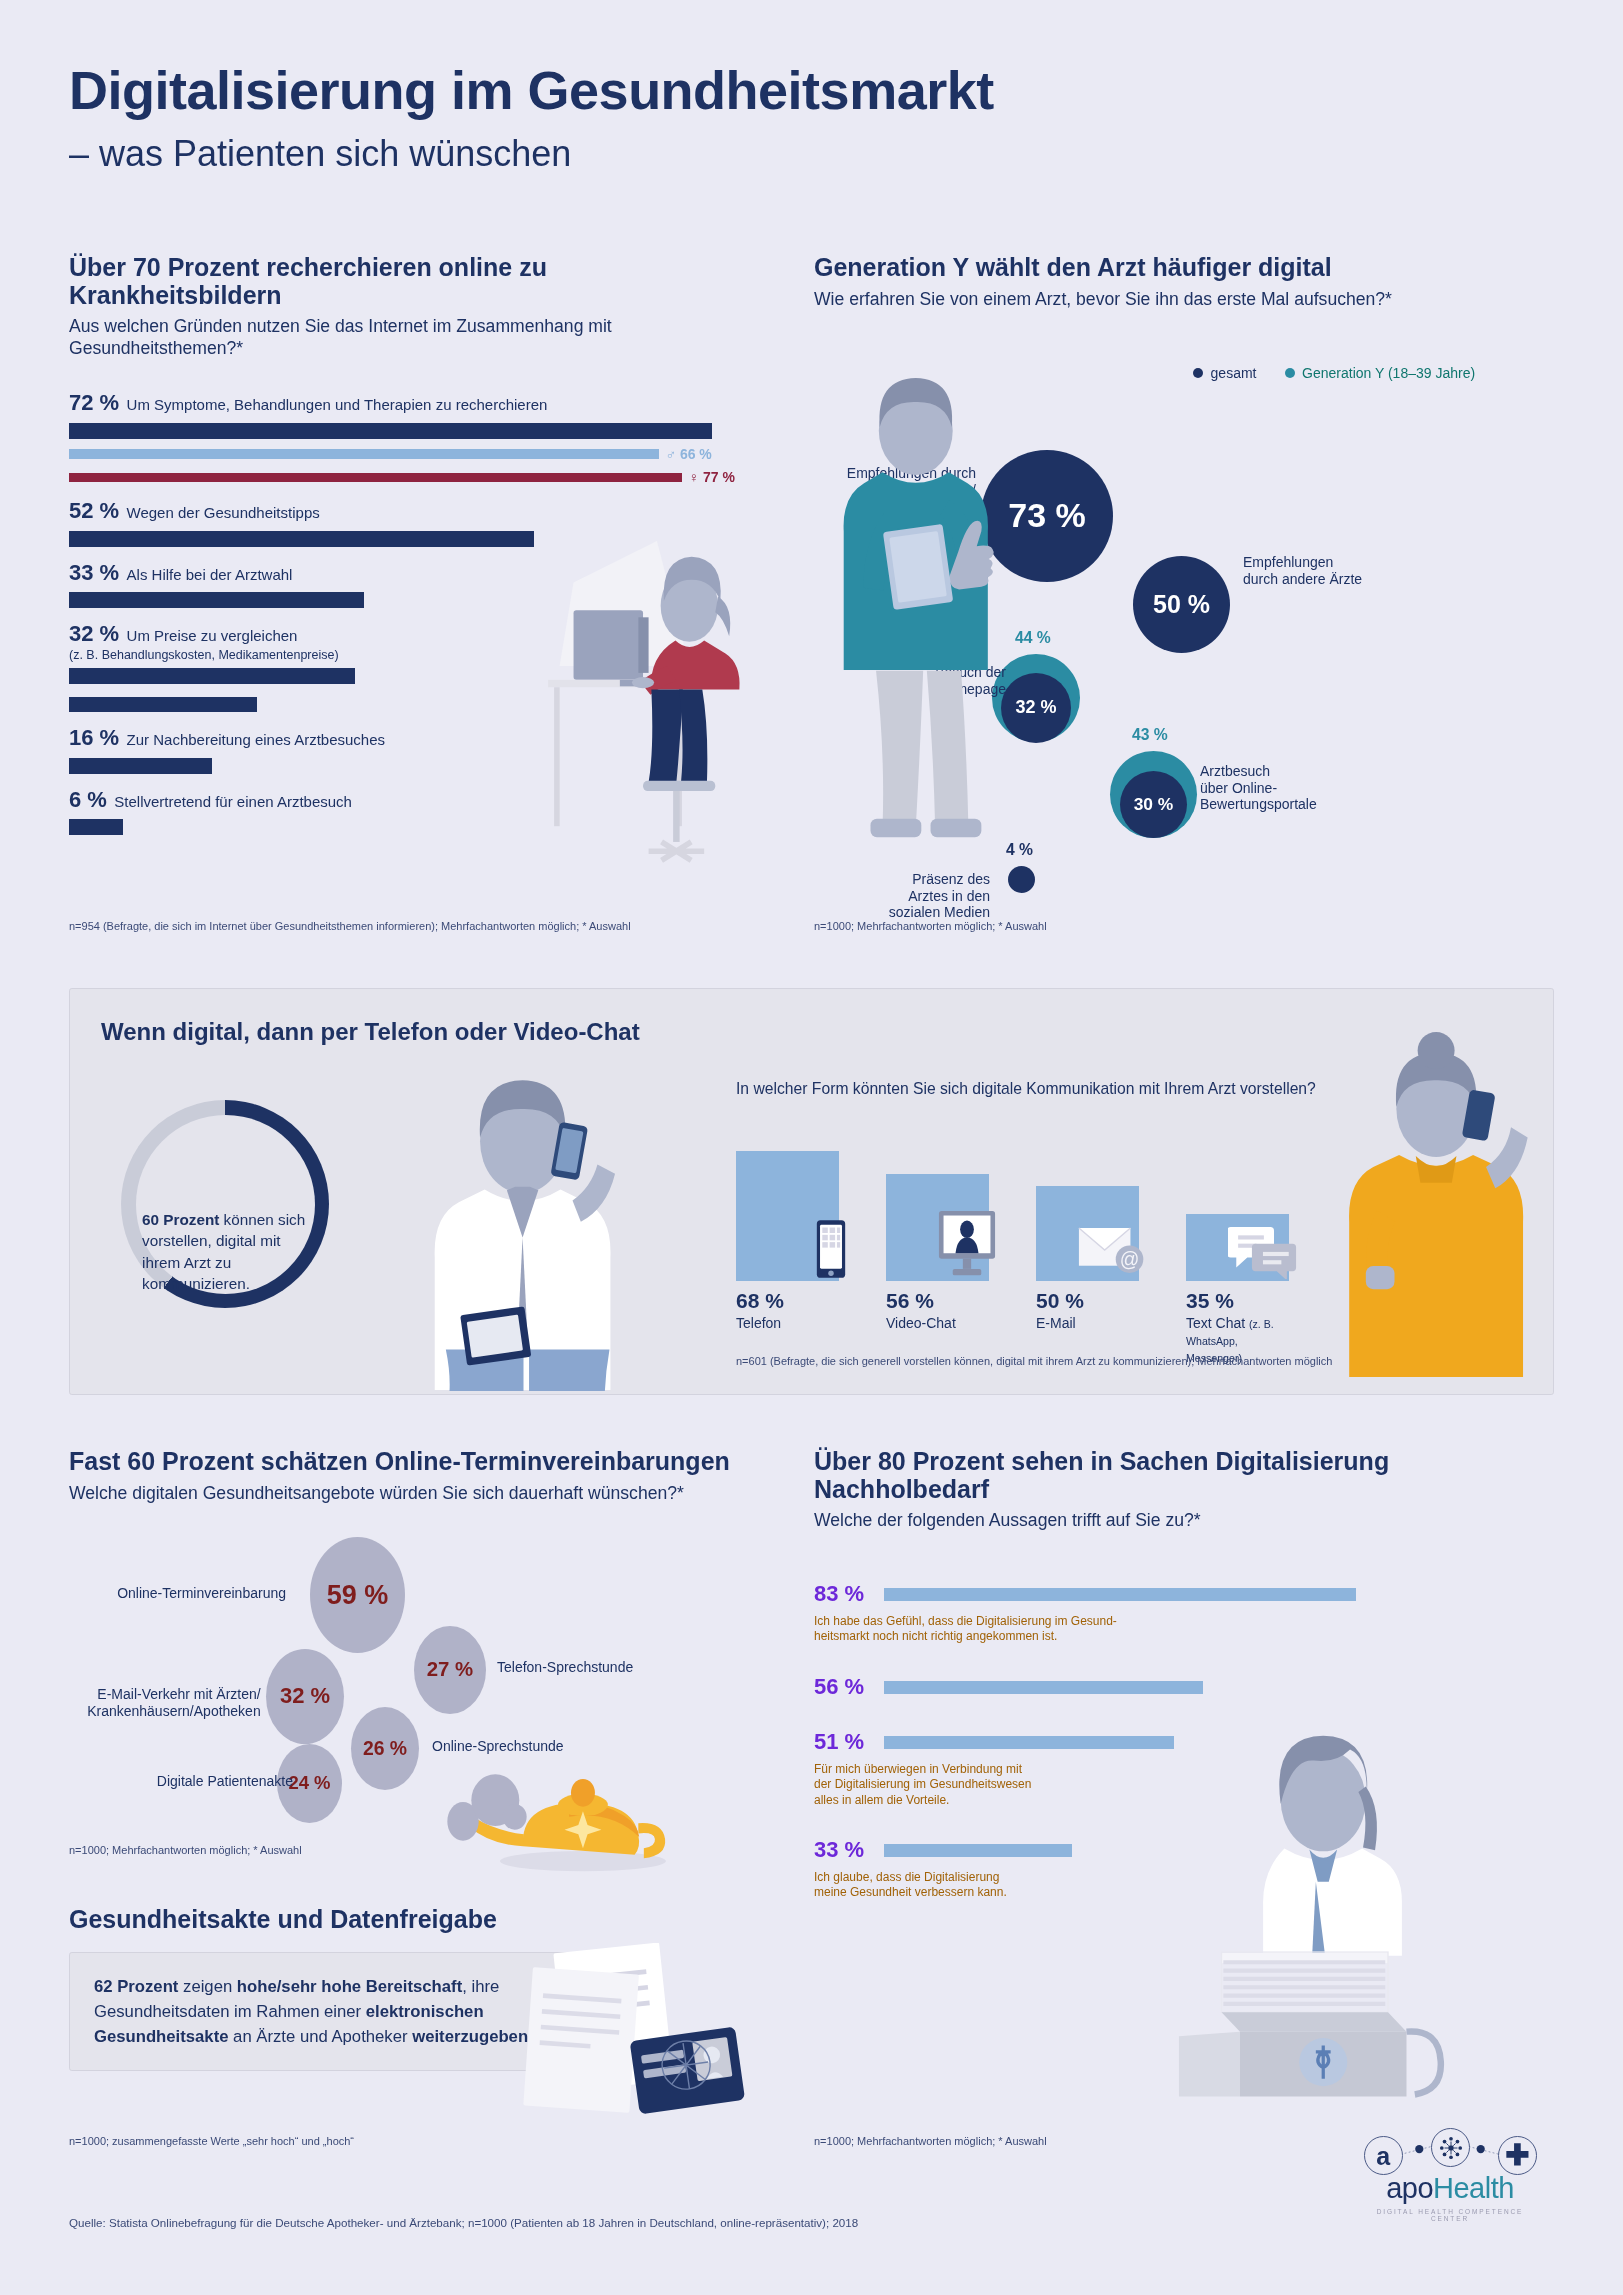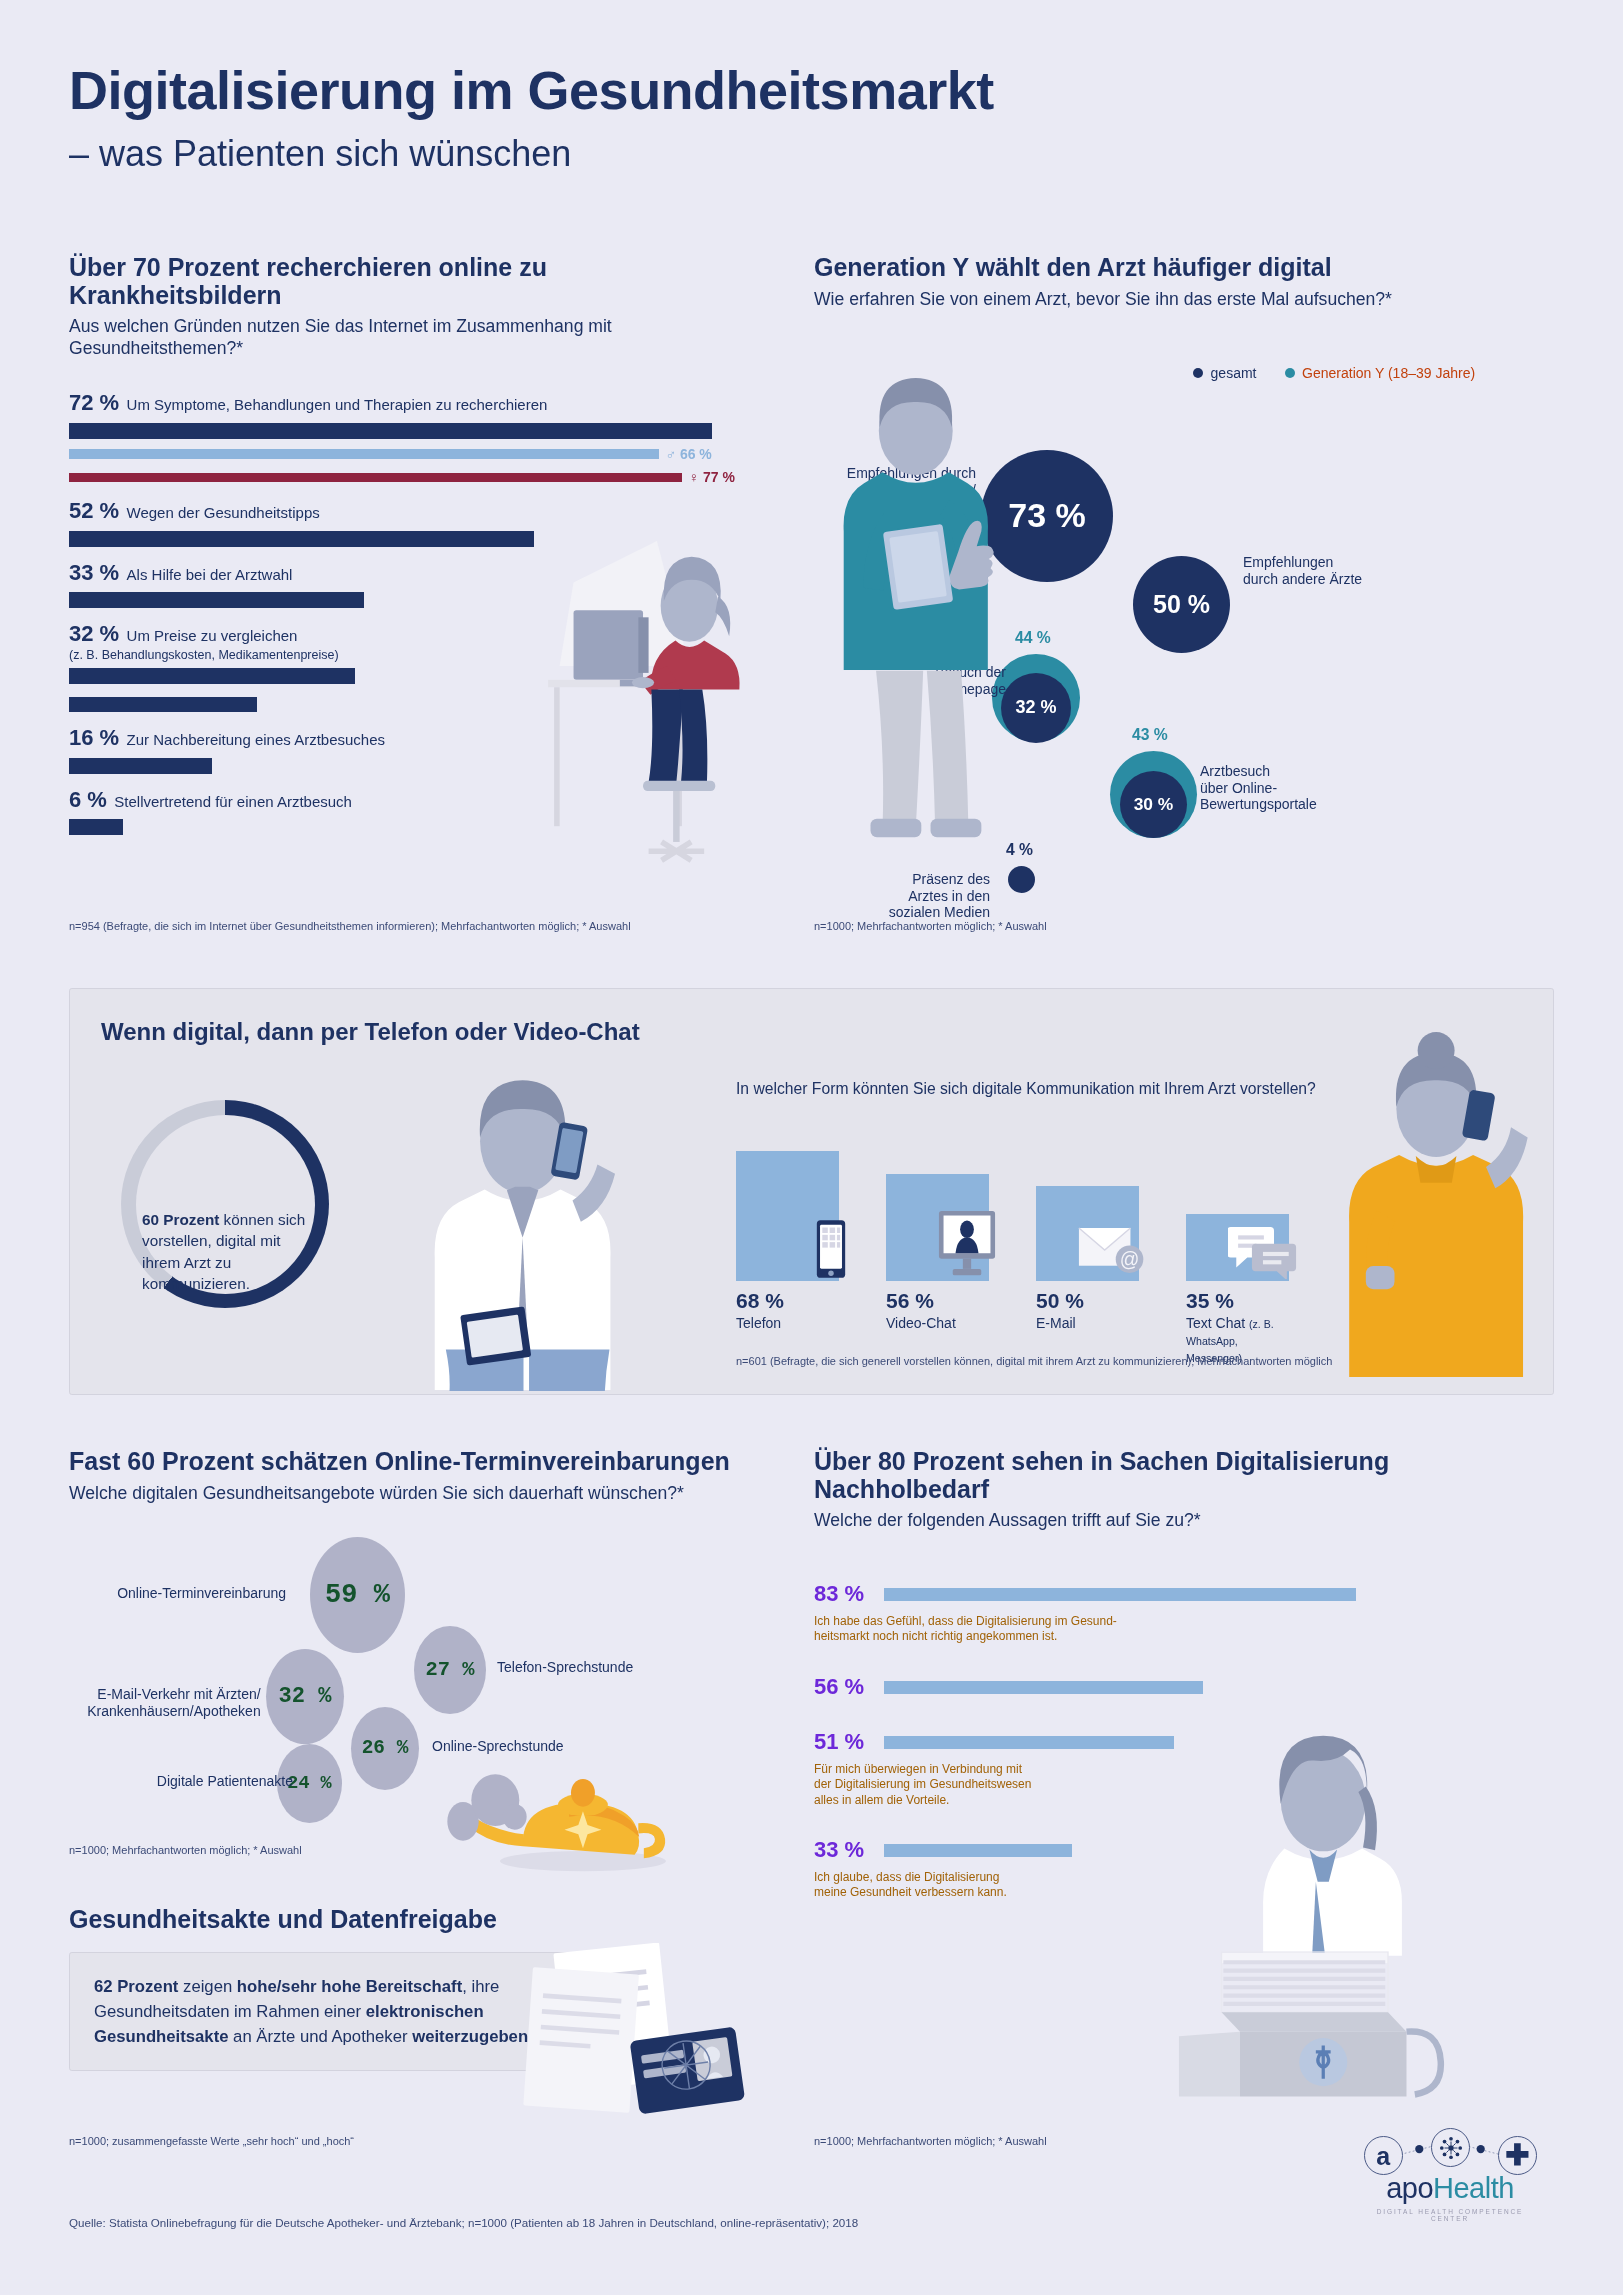--- a/index.html
+++ b/index.html
@@ -45,21 +45,21 @@
   .gender-val.male   { color:#8db4dc; }
   .gender-val.female { color:#8f2340; }
 
   
   #right-sec { position:absolute; left:814px; top:254px; width:740px; }
   .legend { position:absolute; left:379px; top:111px; display:flex; gap:28px; align-items:center;}
   .legend-item { display:flex; align-items:center; gap:7.4px; font-size:14px;}
   .dot { width:10.2px; height:10.2px; border-radius:50%; display:inline-block;}
   .dot.total { background:#1e3263; }
   .dot.geny  { background:#2b8ca3; }
-  .legend-item.geny { color:#c2410c; }
+  .legend-item.geny { color:#0f766e; }
 
   .bubbles { position:relative; width:740px; height:509px; margin-top:139px;}
   .bub { position:absolute; border-radius:50%; display:flex; align-items:center; justify-content:center;
          color:#ffffff; font-weight:bold; }
   .bub.navy { background:#1e3263; }
   .bub.teal { background:#2b8ca3; }
   .bub-lbl  { position:absolute; font-size:14px; color:#1e3263; line-height:1.2; }
   .bub-teal-val { position:absolute; font-size:15.7px; font-weight:bold; color:#2b8ca3;}
 
   
@@ -84,21 +84,21 @@
   .ib-pct { font-size:21px; font-weight:bold; color:#1e3263; margin-top:8.3px;}
   .ib-lbl { font-size:14px; color:#1e3263; margin-top:1.9px; line-height:1.2;}
   .ib-lbl small { font-size:10.6px; }
   .mid-note { position:absolute; left:666px; top:366px; font-size:11px; color:#3b4a77;}
 
   
   #bl-sec { position:absolute; left:69px; top:1448px; width:671px;}
   .cloud { position:relative; width:671px; height:259px; margin-top:28px;}
   .cbub { position:absolute; border-radius:50%; background:#b0b2c8;
           display:flex; align-items:center; justify-content:center;
-          color:#14532d; font-weight:bold;font-family:Liberation Mono, monospace;}
+          color:#7f1d1d; font-weight:bold;}
   .cbub-lbl { position:absolute; font-size:14px; color:#1e3263; line-height:1.25;}
 
   
   #ga-sec { position:absolute; left:69px; top:1906px; width:671px;}
   .ga-box { margin-top:18.5px; width:565px; background:#e4e4ec; border:0.9px solid #d3d3de;
             border-radius:2.8px; padding:21px 24px; font-size:16.7px; line-height:1.5; color:#1e3263;}
   .ga-box b { font-weight:bold; }
 
   
   #br-sec { position:absolute; left:814px; top:1448px; width:740px;}

